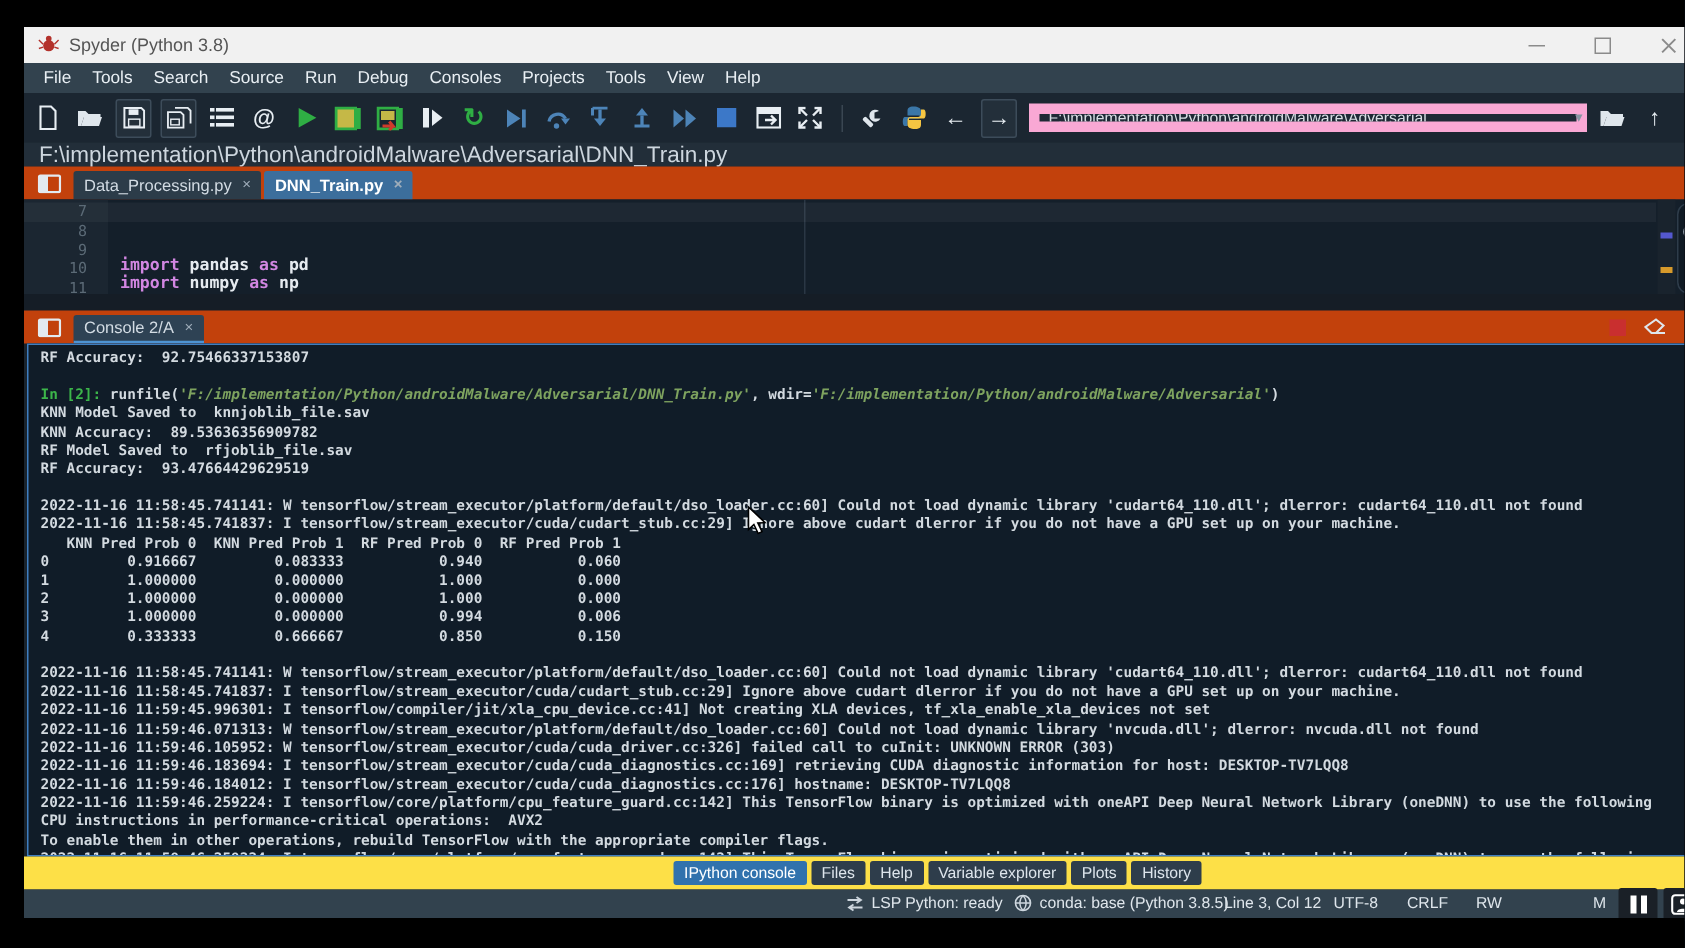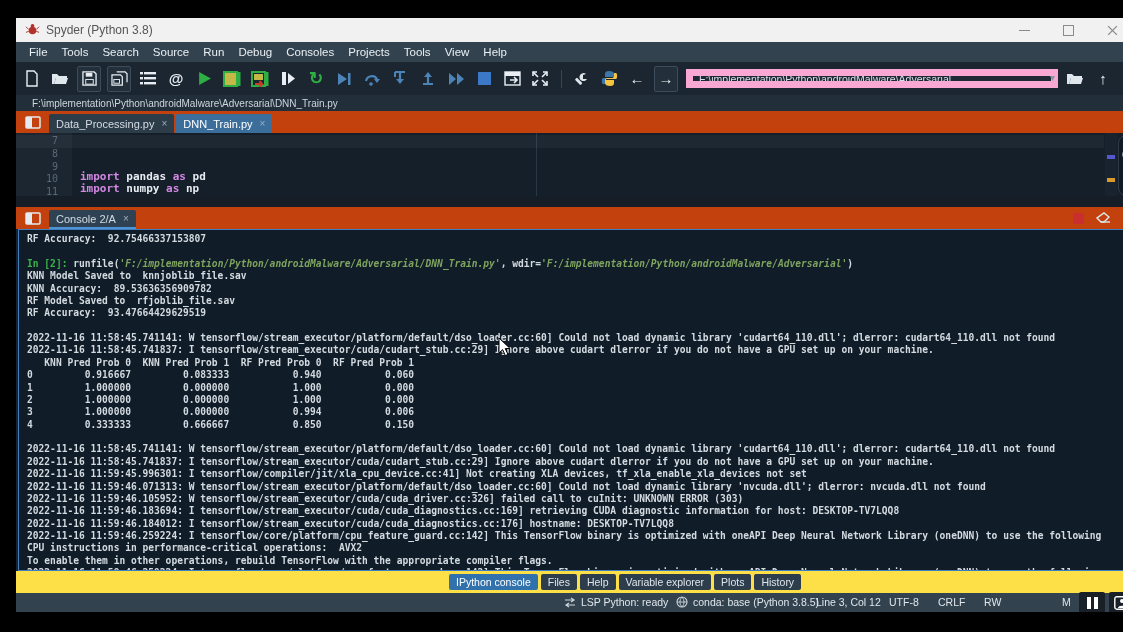--- a/index.html
+++ b/index.html
@@ -31,29 +31,29 @@
   .tico-txt.green{color:#2fae44;font-size:17px;}
   .tb-sep{width:1px;height:18px;background:#3a4652;margin:0 8px 0 4px;flex:0 0 auto;}
   .cwd-wrap{position:relative;flex:0 0 auto;margin-left:2px;}
   .cwd-input{width:372px;height:19px;background:#1e2935;border:7px solid #f9a8d4;color:#d9dfe5;
              font-size:10.5px;font-family:"Liberation Sans",sans-serif;padding:0 16px 0 6px;box-sizing:border-box;}
   .cwd-caret{position:absolute;right:3px;top:3px;color:#8795a2;font-size:10px;}
 
   
   .pathbar{position:absolute;left:0;top:77px;width:100%;height:16px;background:#222e39;
            display:flex;align-items:center;}
-  .pathbar span{color:#cdd6de;font-size:10px;margin-left:16px;}
+  .pathbar span{color:#cdd6de;font-size:15px;margin-left:10px;}
 
   
   .tabbar{position:absolute;left:0;width:100%;height:22px;background:#c2410c;display:flex;align-items:flex-end;}
   .edtabs{top:93px;} .ctabs{top:189px;}
   .browse-btn{width:26px;height:18px;margin:0 3px 2px 4px;display:flex;align-items:center;justify-content:center;}
   .tab{height:19px;display:flex;align-items:center;padding:0 7px;margin-right:2px;background:#2c3c49;
        color:#d3dce4;font-size:11px;border-radius:2px 2px 0 0;}
-  .tab.active{background:#3c6e9c;color:#fff;}
+  .tab.active{background:#3c6e9c;color:#fff;font-weight:bold;}
   .tab.console-active{background:#2e4254;border-bottom:2px solid #4e94d4;height:17px;}
   .tab .close{margin-left:7px;color:#9fadba;font-size:10px;}
   .tabbar-right{position:absolute;right:8px;top:3px;display:flex;align-items:center;gap:10px;}
   .hamburger{color:#e3eaf0;font-size:14px;font-weight:bold;line-height:1;}
 
   
   .editor{position:absolute;left:0;top:115px;width:100%;height:63px;background:#141f2a;overflow:hidden;}
   .ed-gutter-bg{position:absolute;left:0;top:0;width:56px;height:100%;background:#1b2631;}
   .ed-row{position:relative;height:12.8px;line-height:12.8px;white-space:pre;
           font-family:"DejaVu Sans Mono","Liberation Mono",monospace;font-size:11px;font-weight:bold;}

